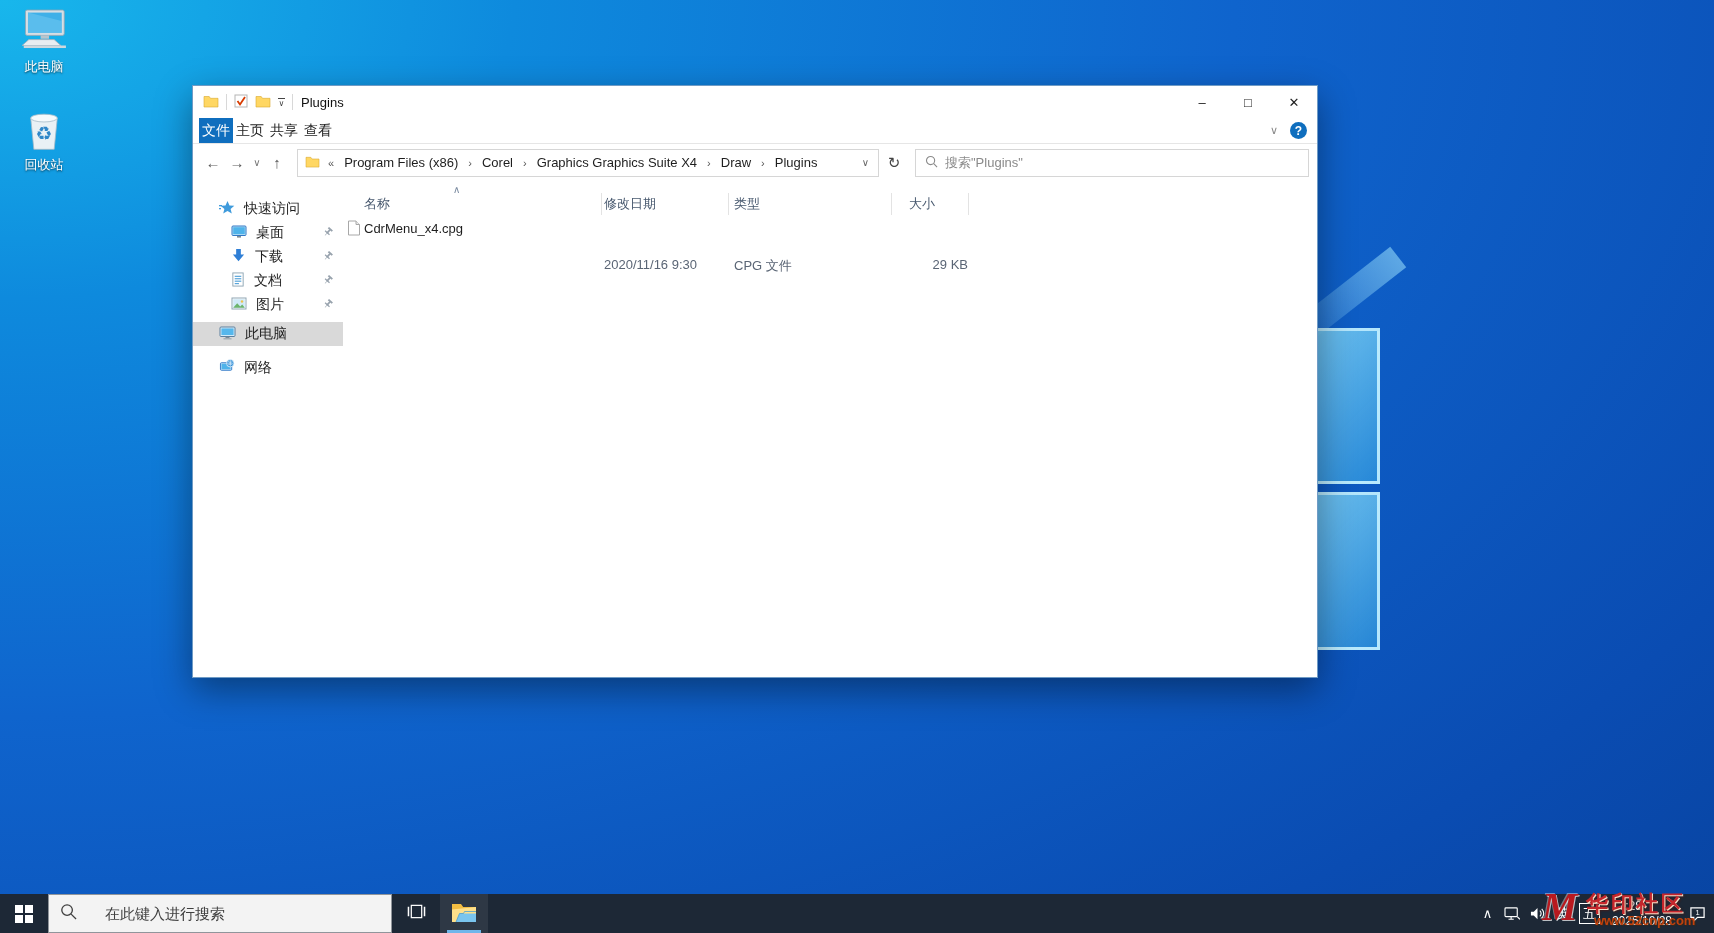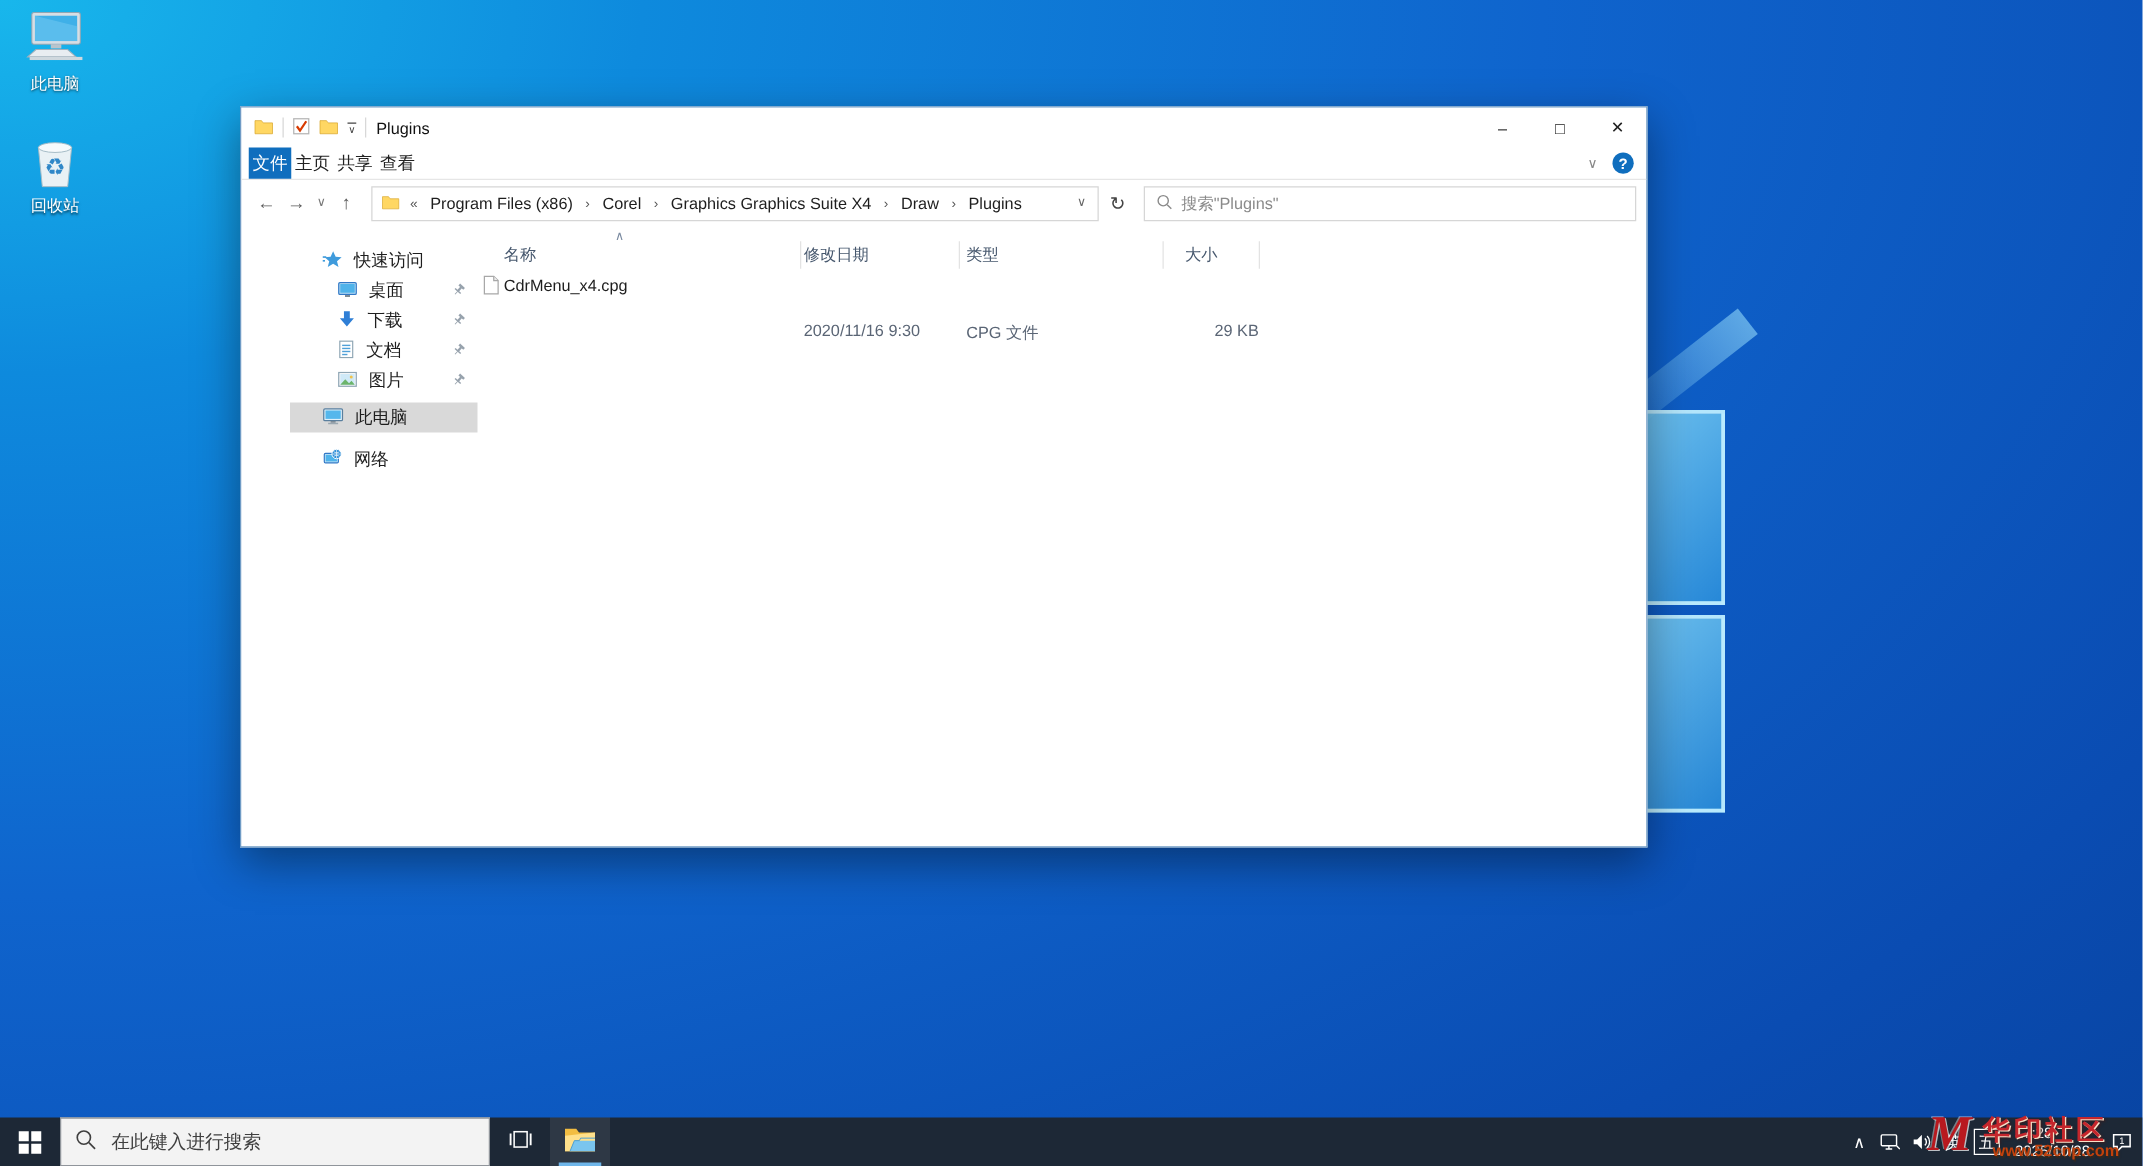--- a/index.html
+++ b/index.html
@@ -50,21 +50,21 @@
         width:582px;margin-left:8px;}
   .crumb{color:#1e1e1e;font-size:13px;padding:0 2px;white-space:nowrap;}
   .csep{color:#555;font-size:11px;padding:0 3px;}
   .addr-chevron{margin-left:auto;color:#666;font-size:10px;padding-right:2px;}
   .refresh{width:30px;text-align:center;color:#444;font-size:15px;}
   .searchbox{height:28px;border:1px solid #d6d6d6;flex:1;display:flex;align-items:center;padding:0 9px;gap:7px;margin-left:6px;}
   .searchbox input{border:none;outline:none;flex:1;font-size:13px;color:#333;background:transparent;}
   .searchbox input::placeholder{color:#8a8a8a;}
 
   .bodyarea{flex:1;display:flex;min-height:0;}
-  .sidebar{width:150px;flex:0 0 150px;padding-top:16px;margin-left:39px;}
+  .sidebar{width:150px;flex:0 0 150px;padding-top:16px;}
   .sideitem{height:24px;display:flex;align-items:center;gap:9px;padding-left:26px;font-size:14px;position:relative;}
   .sideitem.child{padding-left:38px;}
   .sideitem.selected{background:var(--selection);}
   .sgap{height:5px;}
   .pin{position:absolute;right:9px;top:4px;}
 
   .main{flex:1;position:relative;padding-top:10px;}
   .cols{position:relative;height:26px;color:#47586e;font-size:13px;}
   .col{position:absolute;top:4px;}
   .colsep{position:absolute;top:2px;width:1px;height:22px;background:#e3e3e3;}
@@ -79,21 +79,21 @@
   .viewbtns{position:absolute;right:5px;top:1px;display:flex;gap:4px;align-items:center;}
   .vbtn{width:25px;height:25px;border:1px solid #ababab;display:flex;align-items:center;justify-content:center;background:#fff;}
   .vbtn.active{background:#cfe8fb;border-color:#2e7fc4;}
 
   
   .taskbar{position:absolute;left:0;bottom:0;width:1714px;height:39px;background:var(--taskbar);
            display:flex;align-items:stretch;z-index:10;}
   .tbtn{width:48px;display:flex;align-items:center;justify-content:center;}
   .startgrid{display:grid;grid-template-columns:8px 8px;grid-template-rows:8px 8px;gap:2px;}
   .startgrid div{background:#fff;}
-  .tsearch{width:344px;background:#f3f3f3;border:1px solid #90959b;display:flex;align-items:center;gap:12px;padding:0 11px;}
+  .tsearch{width:344px;background:#f3f3f3;border:1px solid #90959b;display:flex;align-items:center;gap:28px;padding:0 11px;}
   .tsearch input{background:transparent;border:none;outline:none;font-size:15px;flex:1;color:#333;
                  font-family:"Liberation Sans","DejaVu Sans",sans-serif;}
   .tsearch input::placeholder{color:#3f3f3f;}
   .texplorer{position:relative;background:rgba(255,255,255,.08);}
   .texplorer::after{content:"";position:absolute;left:7px;right:7px;bottom:0;height:3px;background:#6fb6ea;}
   .tray{margin-left:auto;display:flex;align-items:center;color:#fff;}
   .trayitem{width:25px;display:flex;align-items:center;justify-content:center;height:100%;font-size:13px;}
   .imebox{width:21px;height:21px;border:1.5px solid #fff;display:flex;align-items:center;justify-content:center;
           font-size:13px;margin:0 4px;}
   .clock{text-align:left;font-size:12px;line-height:15px;padding:0 8px;}

